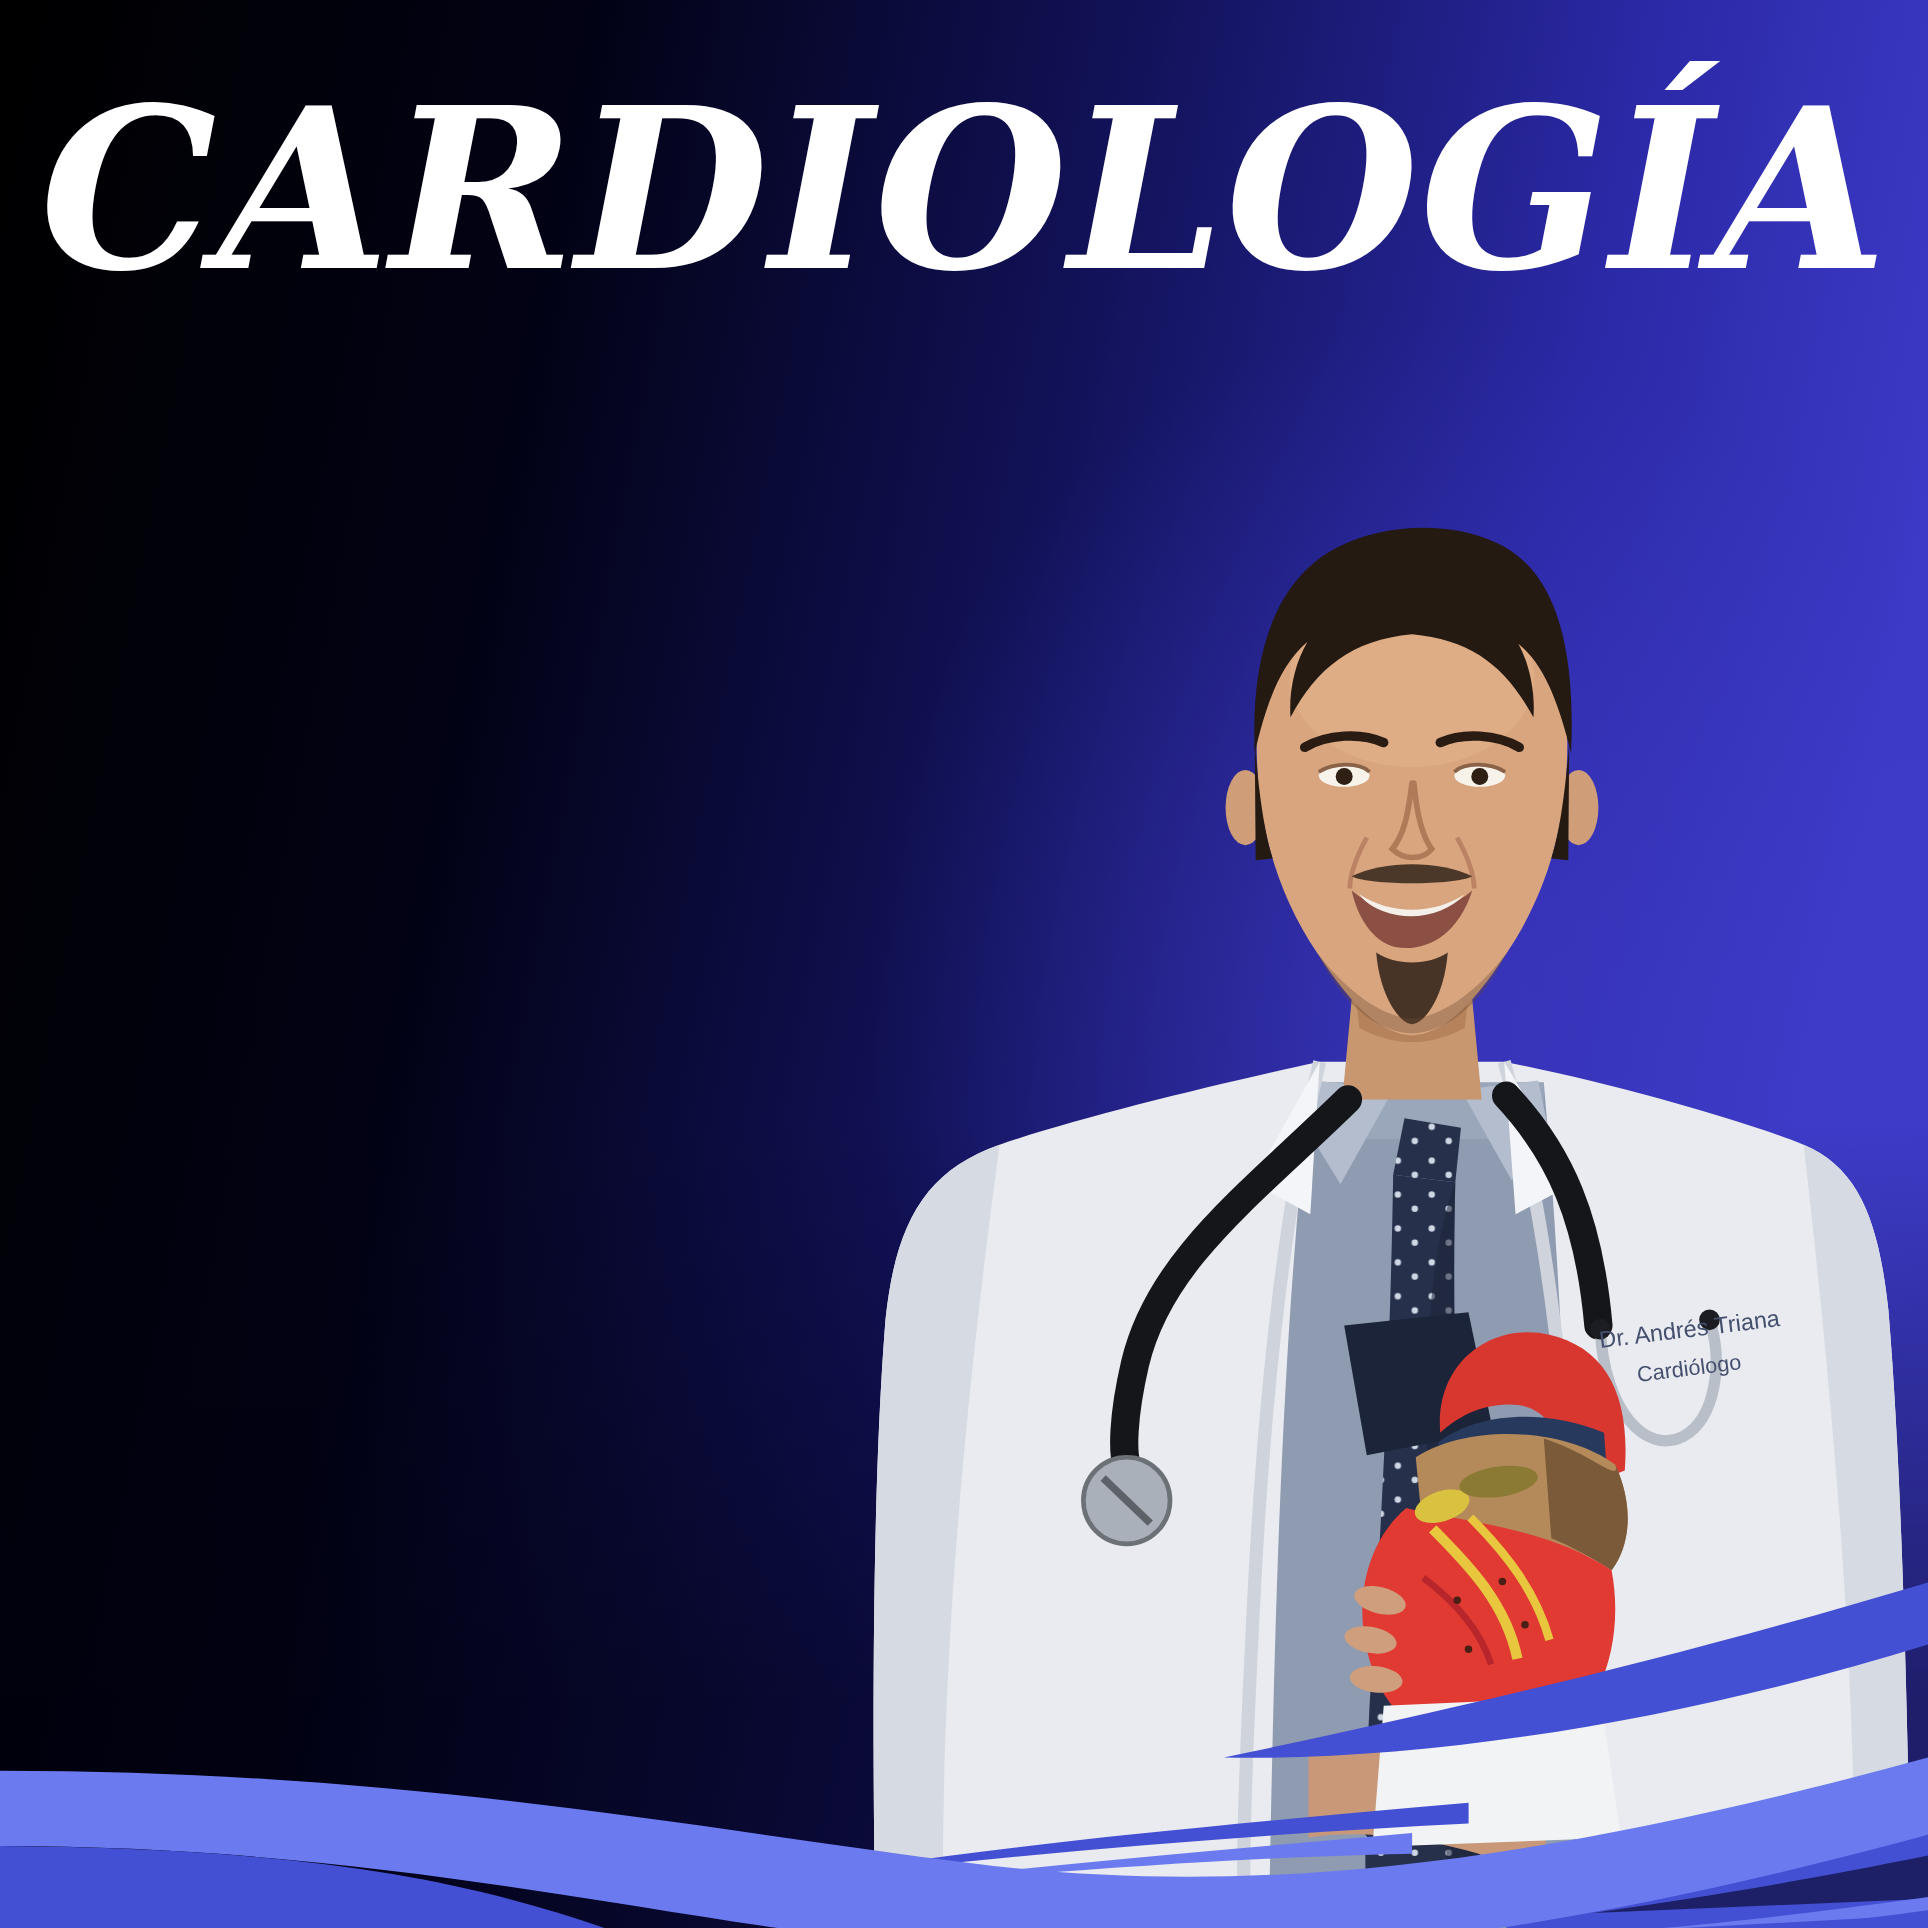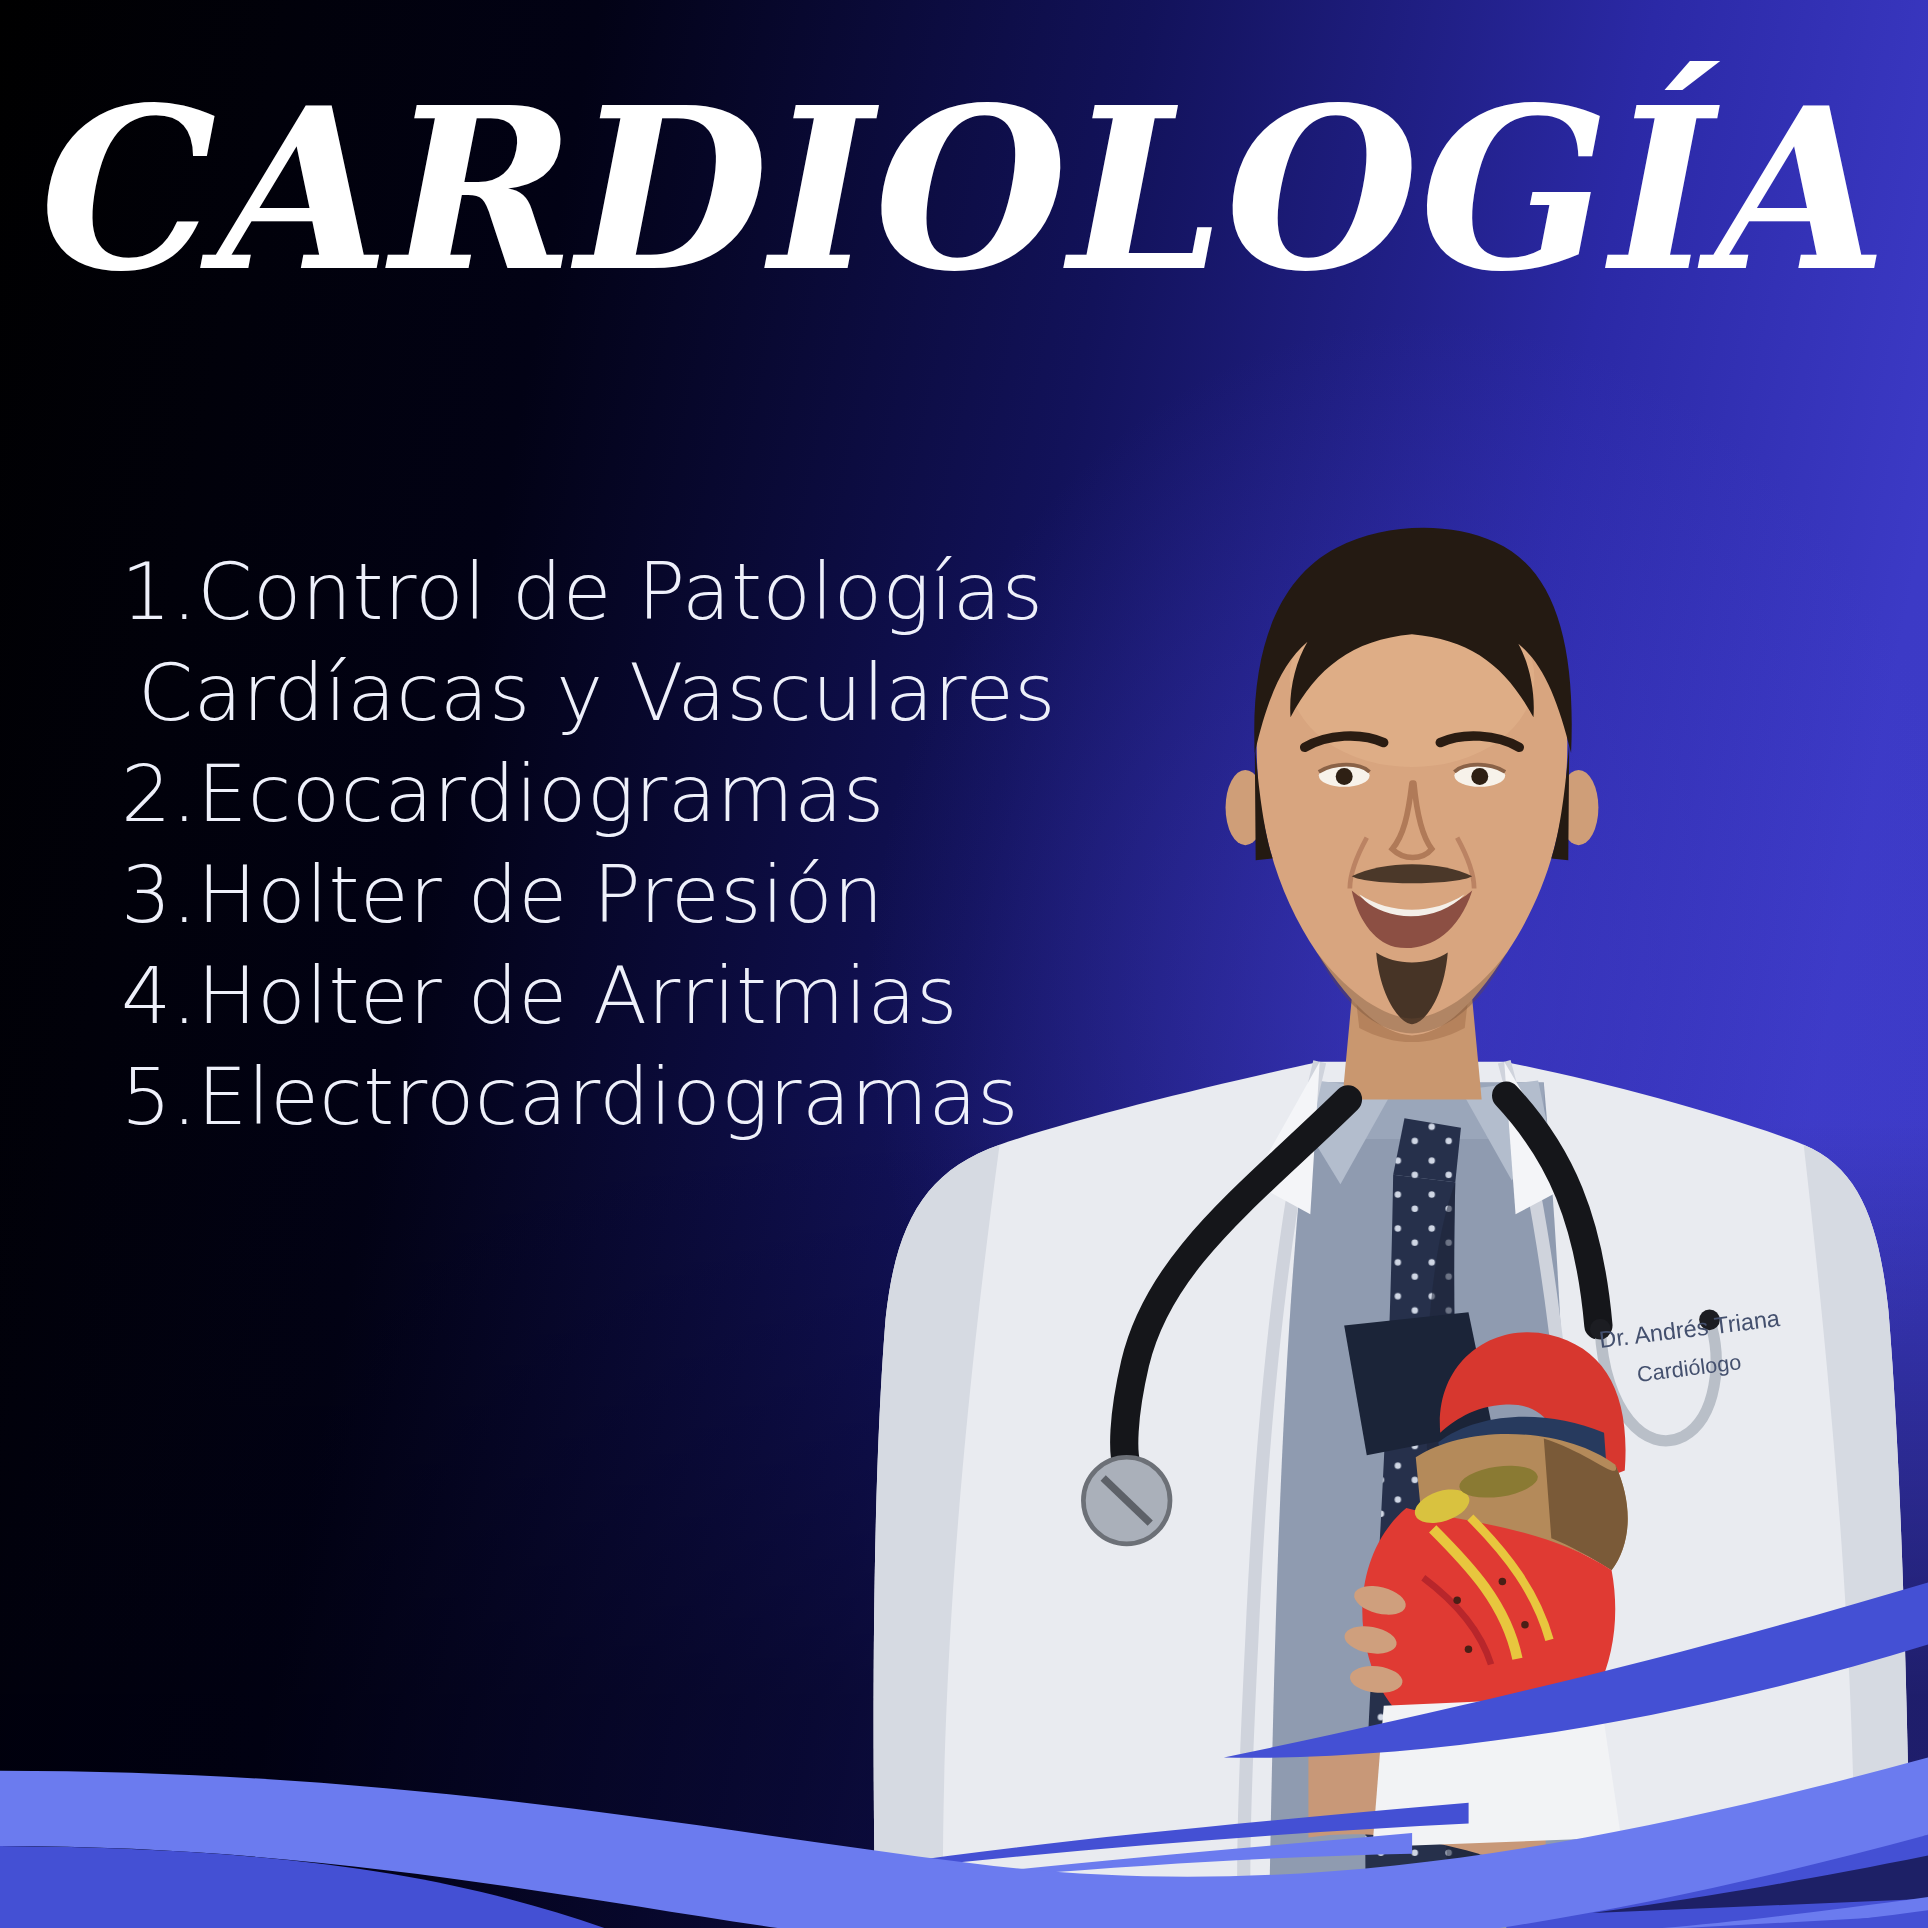--- a/index.html
+++ b/index.html
@@ -193,22 +193,14 @@
     <path d="M 0,262 C 430,262 730,322 1030,360 C 1330,398 1630,362 2048,248
              L 2048,330 C 1640,440 1330,478 1020,452 C 720,427 430,342 0,342 Z" style="fill:var(--wave-light,#6b7bef)"></path>
 
     <path d="M 0,342 C 300,344 480,372 645,430 L 0,430 Z" style="fill:var(--wave-medium,#4450d4)"></path>
 
     <path d="M 2048,410 C 1930,426 1860,432 1800,436 L 2048,436 Z" style="fill:var(--wave-medium,#4450d4)"></path>
   </svg>
 
   <div class="title">CARDIOLOGÍA</div>
 
-  <div class="services">
-    <div>1.Control de Patologías</div>
-    <div class="indent">Cardíacas y Vasculares</div>
-    <div>2.Ecocardiogramas</div>
-    <div>3.Holter de Presión</div>
-    <div>4.Holter de Arritmias</div>
-    <div>5.Electrocardiogramas</div>
-  </div>
 </div>
 
 
 </body></html>

